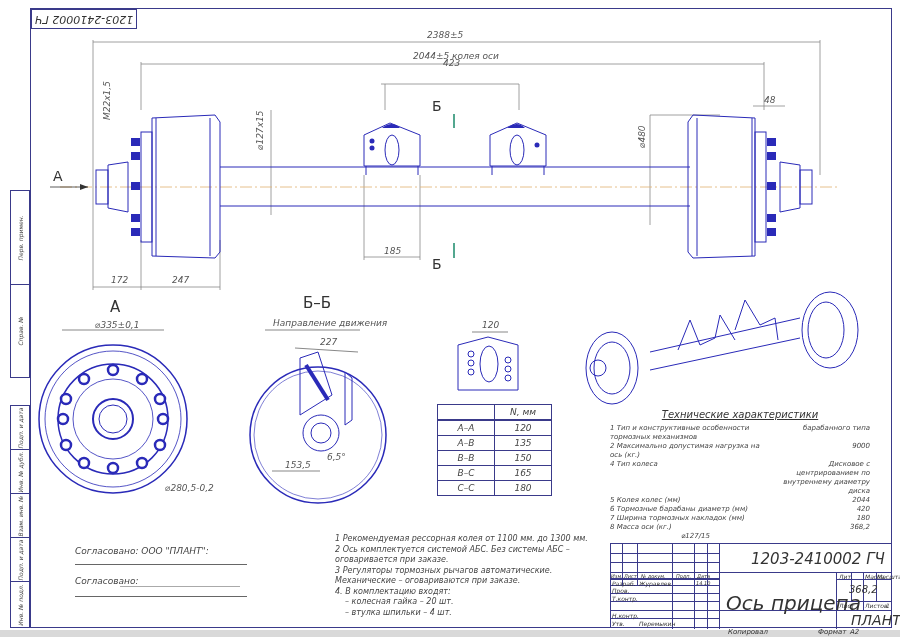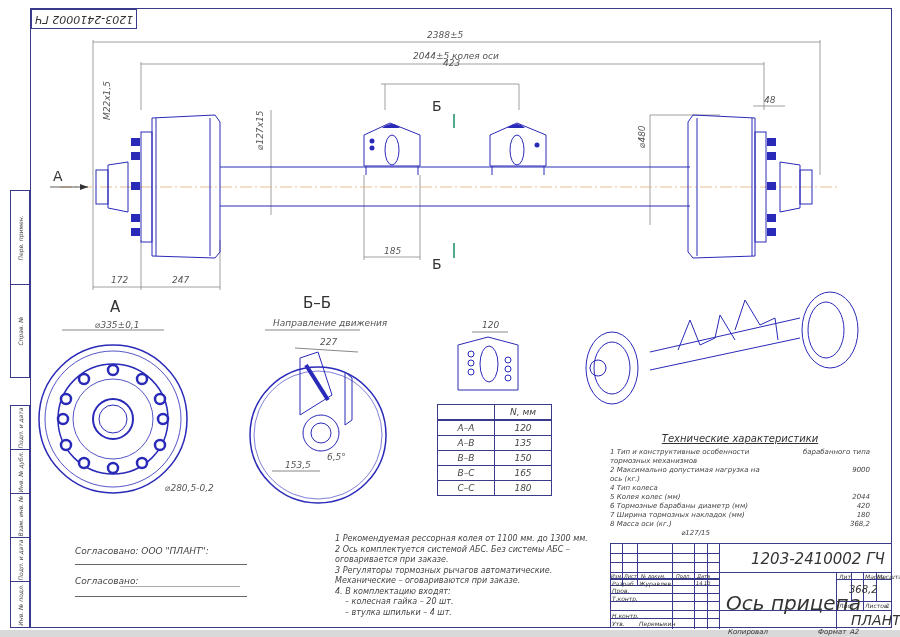--- a/index.html
+++ b/index.html
@@ -12,21 +12,21 @@
   .dim { font-size: 9px; color: #555; font-style: italic; }
   .code-box { position: absolute; left: 31px; top: 9px; width: 106px; height: 20px; border: 1px solid #3a3a8a; box-sizing: border-box;
               font-size: 11px; font-style: italic; color: #333; display:flex; align-items:center; justify-content:center; transform: none; }
   .code-box span { display:inline-block; transform: rotate(180deg); }
   .sidebar { position: absolute; left: 10px; width: 20px; border: 1px solid #3a3a8a; box-sizing: border-box; }
   .sidebar .cell { border-bottom: 1px solid #3a3a8a; position: relative; box-sizing: border-box; }
   .sidebar .cell span { position: absolute; left: 50%; top: 50%; transform: translate(-50%,-50%) rotate(-90deg); font-size: 6px; font-style: italic; color:#444; white-space: nowrap; }
   table.ntab { position: absolute; left: 437px; top: 404px; border-collapse: collapse; font-size: 9px; font-style: italic; color: #444; }
   table.ntab td { border: 1px solid #3a3a8a; width: 56px; height: 14px; text-align: center; padding: 0; }
   table.ntab tr:first-child td { border-bottom: 2px solid #3a3a8a; }
-  .specs { position: absolute; left: 610px; top: 409px; width: 260px; font-size: 7px; font-style: italic; color: #444; margin-top: 24px; }
+  .specs { position: absolute; left: 610px; top: 409px; width: 260px; font-size: 7px; font-style: italic; color: #444; }
   .specs .title { text-align: center; font-size: 10px; text-decoration: underline; margin-bottom: 4px; color:#333; }
   .specs .row { display: flex; justify-content: space-between; line-height: 9px; }
   .specs .row .l { width: 160px; white-space: normal; }
   .specs .row .r { width: 100px; text-align: right; }
   .notes { position: absolute; left: 335px; top: 534px; width: 262px; font-size: 8px; font-style: italic; color: #444; line-height: 10.5px; }
   .tb { position: absolute; left: 610px; top: 543px; width: 281px; height: 85px; border-top: 1px solid #3a3a8a; border-left: 1px solid #3a3a8a; box-sizing: border-box; }
   .tb .line { position: absolute; background: #3a3a8a; }
   .tb .t { position: absolute; font-style: italic; color: #333; white-space: nowrap; }
   .approve { position: absolute; left: 75px; font-size: 9px; font-style: italic; color: #444; }
   .hr { position: absolute; height: 1px; background: #666; }
@@ -269,20 +269,21 @@
     <div class="row">
         <span class="l">1  Тип и конструктивные особенности тормозных механизмов</span>
         <span class="r">барабанного типа</span>
       </div>
     <div class="row">
         <span class="l">2  Максимально допустимая нагрузка на ось (кг.)</span>
         <span class="r">9000</span>
       </div>
     <div class="row">
         <span class="l">4  Тип колеса</span>
+        <span class="r">Дисковое с центрированием по внутреннему диаметру диска</span>
       </div>
     <div class="row">
         <span class="l">5  Колея колес (мм)</span>
         <span class="r">2044</span>
       </div>
     <div class="row">
         <span class="l">6  Тормозные барабаны диаметр (мм)</span>
         <span class="r">420</span>
       </div>
     <div class="row">

